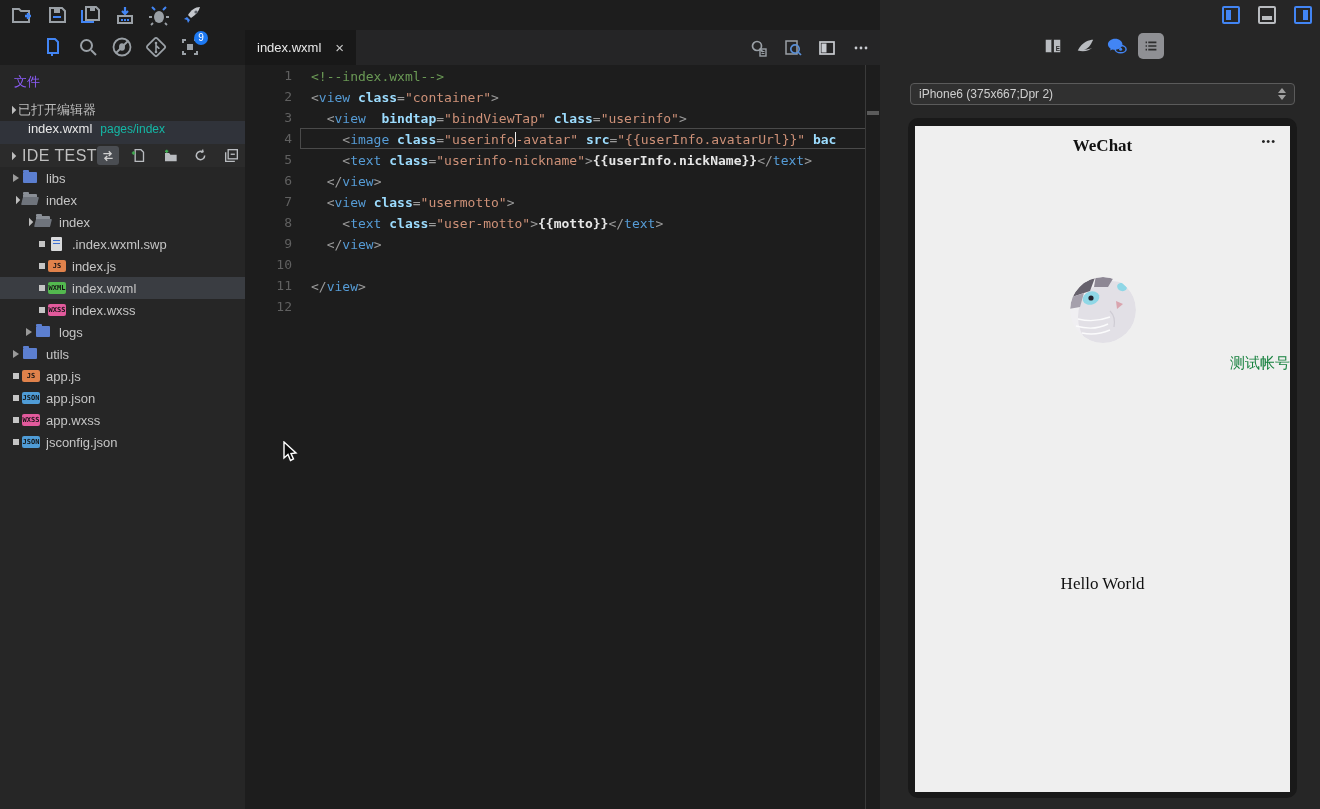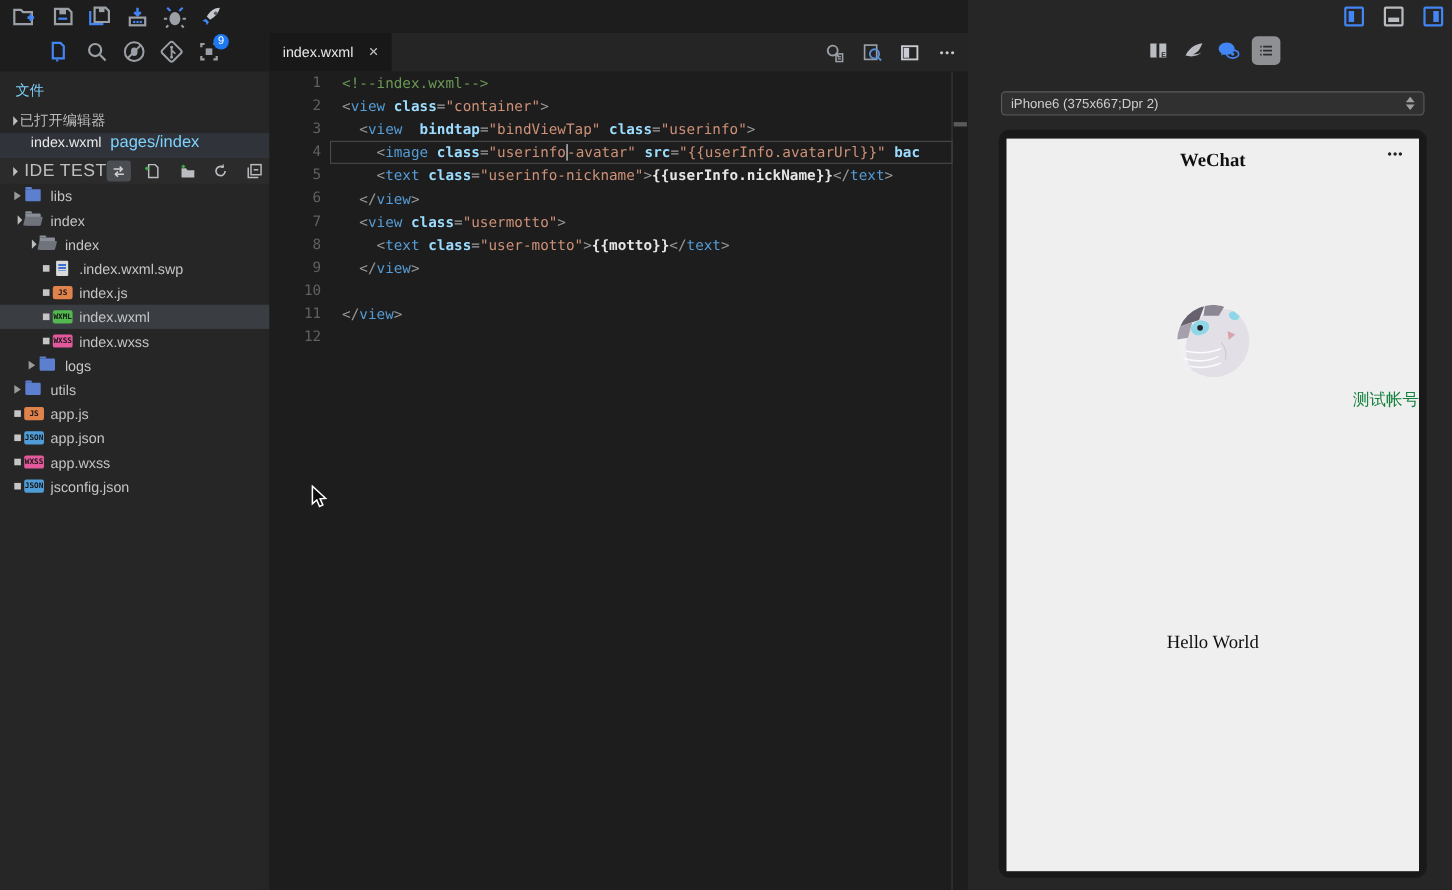--- a/index.html
+++ b/index.html
@@ -11,25 +11,25 @@
   .tb-icon { position:absolute; top:4px; width:22px; height:22px; cursor:pointer; }
   
   #activitybar { position:absolute; left:0; top:30px; width:245px; height:35px; background:#1d1d1d; }
   .ab-icon { position:absolute; top:6px; width:22px; height:22px; }
   .badge { position:absolute; top:-5px; right:-7px; min-width:14px; height:14px; border-radius:8px;
            background:#1d79f2; color:#fff; font-size:10px; line-height:14px; text-align:center; padding:0 2px; }
 
   
   #sidebar { position:absolute; left:0; top:65px; width:245px; height:744px; background:#262626;
              color:#c5c5c5; font-size:13px; }
-  #files-title { padding:8px 0 8px 14px; color:#7dd3fc; }
+  #files-title { padding:8px 0 8px 14px; color:#8b5cf6; }
   .section-hd { display:flex; align-items:center; height:22px; padding-left:6px; color:#bcbcbc; }
   #open-editor-item { display:flex; align-items:baseline; height:23px; padding-left:28px; background:#30333a; cursor:pointer; }
   #open-editor-item .fname { color:#e8e8e8; }
-  #open-editor-item .fpath { color:#7dd3fc; font-size:15px; margin-left:8px; }
+  #open-editor-item .fpath { color:#14b8a6; font-size:12px; margin-left:8px; }
   #project-hd { display:flex; align-items:center; height:23px; padding-left:6px; color:#c0c0c0; background:#2b2b2b; }
   #project-name { flex:0 0 auto; margin-left:4px; font-size:16px; letter-spacing:.4px; }
   #project-actions { margin-left:auto; display:flex; align-items:center; gap:9px; padding-right:8px; }
   .pa-btn { width:22px; height:19px; display:flex; align-items:center; justify-content:center; cursor:pointer; border-radius:3px; }
   .pa-btn.hover { background:#4a4d52; }
   .tree-row { display:flex; align-items:center; height:22px; cursor:pointer; white-space:nowrap; }
   .tree-row.selected { background:#3a3d42; }
   .tw { width:12px; flex:0 0 12px; display:flex; justify-content:center; }
   .tw i { display:block; width:0; height:0; border-style:solid; }
   .tw.col i { border-width:4px 0 4px 6px; border-color:transparent transparent transparent #9a9a9a; }

